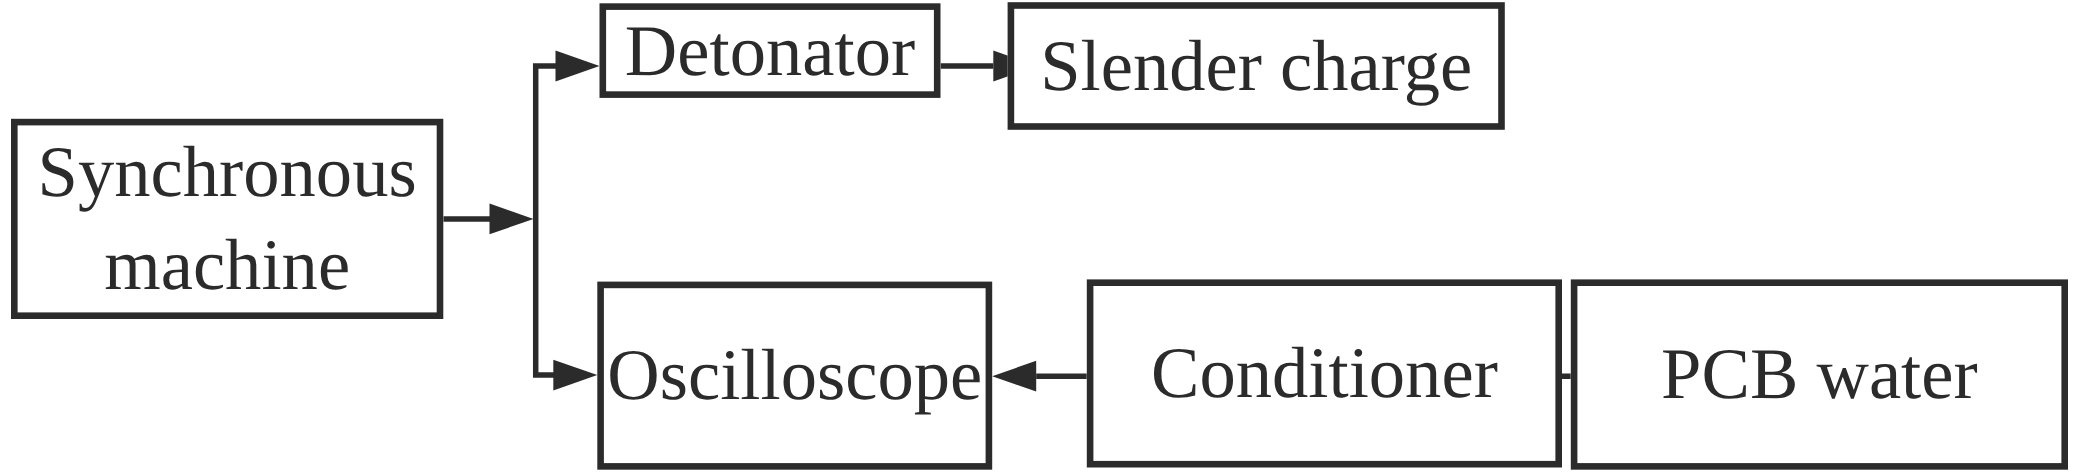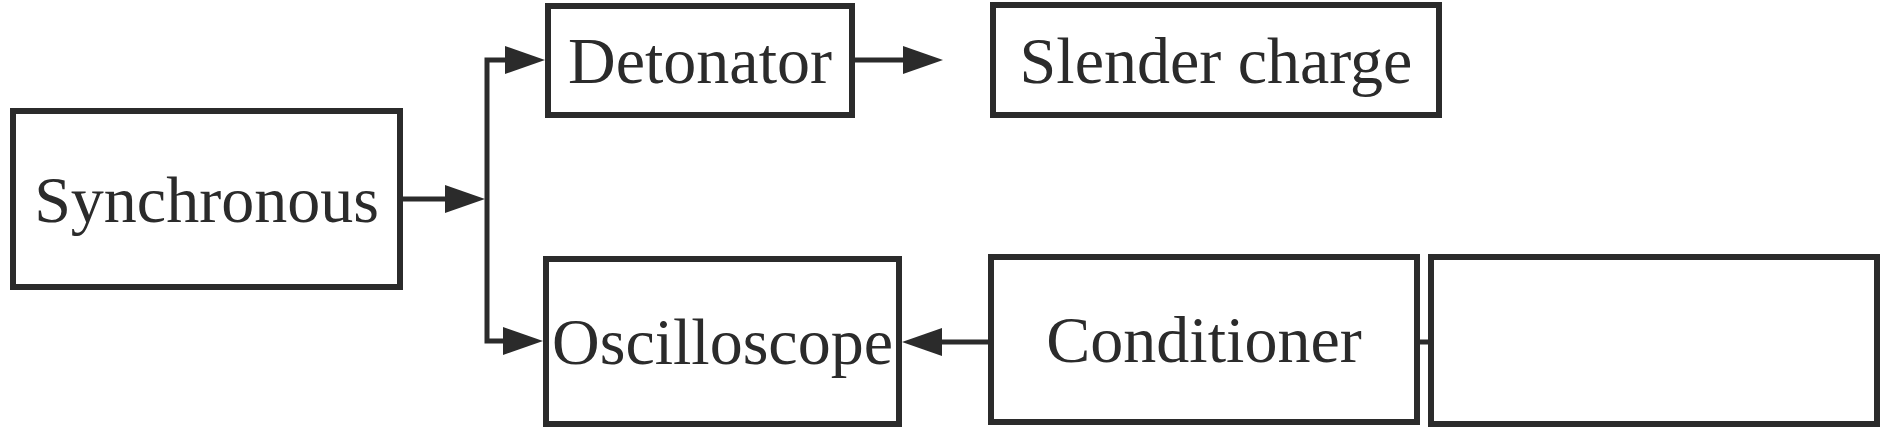--- a/index.html
+++ b/index.html
@@ -51,22 +51,22 @@
     justify-content: center;
     text-align: center;
     font-size: 66px;
     line-height: 85px;
     white-space: nowrap;
   }
   .node span {
     display: block;
   }
   .node-synchronous-machine { left: 10px;  top: 108px; width: 393px; height: 182px; }
-  .node-detonator           { left: 545px; top: 3px;   width: 310px; height: 115px; }
-  .node-slender-charge      { left: 990px; top: 2px;   width: 452px; height: 116px; }
+  .node-detonator           { left: 545px; top: 3px;   width: 310px; height: 86px; }
+  .node-slender-charge      { left: 916px; top: 2px;   width: 452px; height: 116px; }
   .node-oscilloscope        { left: 543px; top: 256px; width: 359px; height: 171px; }
   .node-conditioner         { left: 988px; top: 254px; width: 432px; height: 171px; }
   .node-pcb-sensor          { left: 1428px;top: 254px; width: 452px; height: 173px; }
 </style>
 </head>
 <body>
 
 <div class="canvas">
 
   <svg class="edges-svg" viewBox="0 0 1890 430" aria-hidden="true">
@@ -93,34 +93,36 @@
     </g>
 
     <g>
       <line class="connector" x1="988" y1="342" x2="942" y2="342"></line>
       <polygon class="arrowhead" points="902,342 942,328 942,356"></polygon>
     </g>
   </svg>
 
   <div class="node node-synchronous-machine">
     <span>Synchronous</span>
+    <span>machine</span>
   </div>
 
   <div class="node node-detonator">
     <span>Detonator</span>
   </div>
 
   <div class="node node-slender-charge">
     <span>Slender charge</span>
   </div>
 
   <div class="node node-oscilloscope">
     <span>Oscilloscope</span>
   </div>
 
   <div class="node node-conditioner">
     <span>Conditioner</span>
   </div>
 
   <div class="node node-pcb-sensor">
+    <span>PCB water</span>
   </div>
 
 </div>
 
 </body></html>

